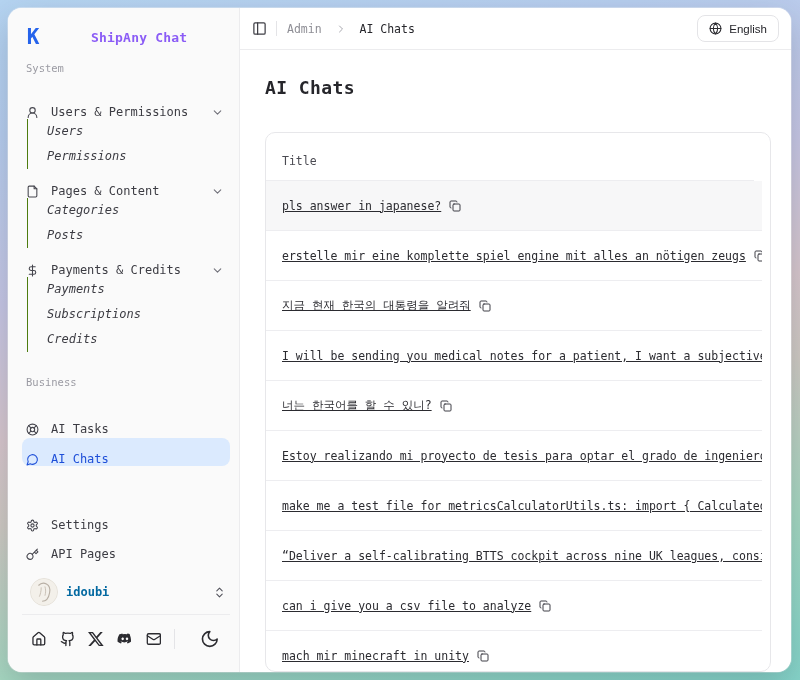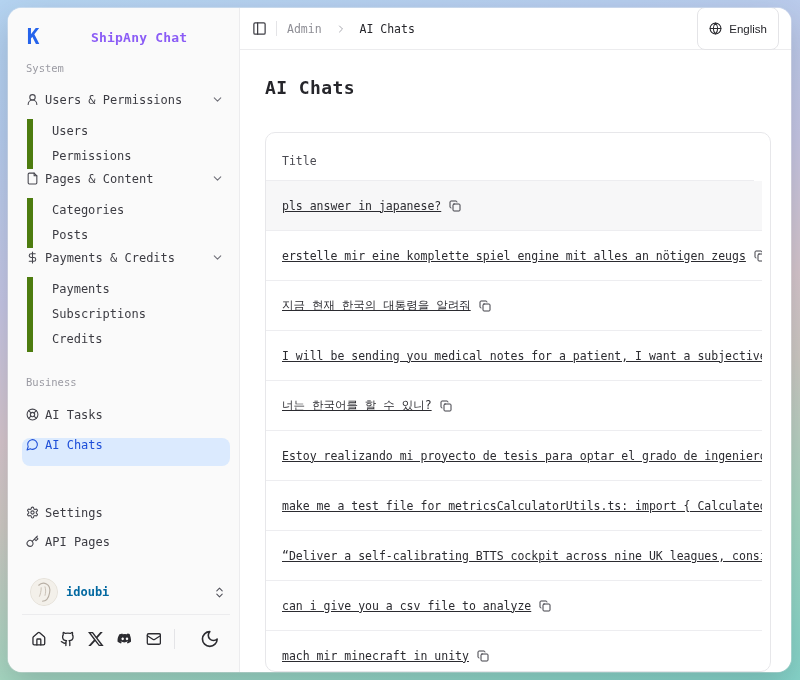--- a/index.html
+++ b/index.html
@@ -17,47 +17,47 @@
   
   .sidebar {
     width:232px; flex:0 0 232px; background:#fafafa; border-right:1px solid #ececee;
     padding:4px 9px 0 14px; display:flex; flex-direction:column; font-size:12px; color:#3c3c43;
   }
   .logo-row { display:flex; align-items:center; gap:8px; height:34px; margin-top:8px; }
   .logo-mark { width:22px; height:22px; color:#2563eb; font-size:21px; font-weight:800; line-height:22px; text-align:center; }
   .logo-title { font-weight:bold; font-size:13px; color:#8b5cf6; letter-spacing:.2px;margin-left:39px; }
   .section-label { font-size:10.5px; color:#9b9ba3; padding-left:4px; height:16px; margin-top:8px; margin-bottom:12px; }
   .section-label.business { margin-top:24px; margin-bottom:14px; }
-  .nav-item { display:flex; align-items:flex-start; gap:6px; height:26px; margin-top:3px; padding:0 6px 0 4px; border-radius:7px; cursor:default; }
+  .nav-item { display:flex; align-items:flex-end; gap:12px; height:26px; margin-top:3px; padding:0 6px 0 4px; border-radius:7px; cursor:default; }
   .nav-item .ic { width:13px; height:13px; flex:0 0 13px; color:#46464e; }
   .nav-item .chev { margin-left:auto; width:13px; height:13px; color:#71717a; }
   .biz-item { height:28px; margin-top:2px; border-radius:8px; }
   .biz-item.active { background:#dbeafe; color:#1d4ed8; }
   .biz-item.active .ic { color:#1d4ed8; }
-  .sub-list { margin-left:5px; border-left:6px solid #4d7c0f; }
+  .sub-list { margin-left:5px; border-left:1px solid #4d7c0f;font-style:italic; }
   .sub-item { height:25px; line-height:25px; padding-left:19px; color:#3c3c43; }
   .settings-item { margin-top:40px; }
   .user-row { display:flex; align-items:center; height:44px; margin-top:9px; padding:0 4px 0 8px; border-radius:8px; }
   .avatar { width:28px; height:28px; border-radius:50%; background:#f2efe9; border:1px solid #e6e2da; overflow:hidden; flex:0 0 28px; }
   .user-name { font-weight:bold; font-size:12px; margin-left:8px; color:#0369a1; }
   .user-chev { margin-left:auto; width:13px; height:13px; color:#52525b; }
   .side-footer { border-top:1px solid #ececee; height:48px; display:flex; align-items:center; gap:13px; padding-left:9px; }
   .side-footer .sic { width:16px; height:16px; color:#2c2c31; }
   .vdiv { width:1px; height:20px; background:#e4e4e7; margin-left:auto; margin-right:12px; }
   .moon-btn { width:20px; height:20px; color:#2c2c31; margin-right:10px; }
   
   .main { flex:1 1 auto; display:flex; flex-direction:column; background:#fff; min-width:0; }
   .main-header { height:42px; flex:0 0 42px; border-bottom:1px solid #ececee; display:flex; align-items:center; padding:0 12px; }
   .panel-ic { width:15px; height:15px; color:#3f3f46; }
   .hdiv { width:1px; height:15px; background:#e4e4e7; margin:0 10px 0 9px; }
   .crumb { font-size:11.5px; }
   .crumb-root { color:#8e8e95; }
   .crumb-sep { width:12px; height:12px; color:#a8a8af; margin:0 6px; position:relative; top:2px; }
   .crumb-cur { color:#26262b; }
-  .lang-btn { margin-left:auto; display:flex; align-items:center; gap:7px; height:43px; padding:0 11px; border:1px solid #e4e4e7; border-radius:8px; background:#fff; font-size:11.5px; color:#26262b; }
+  .lang-btn { margin-left:auto; display:flex; align-items:center; gap:7px; height:27px; padding:0 11px; border:1px solid #e4e4e7; border-radius:8px; background:#fff; font-size:11.5px; color:#26262b; }
   .lang-btn .ic { width:13px; height:13px; color:#2c2c31; }
   .page-title { font-size:18px; font-weight:bold; letter-spacing:.4px; color:#26262b; margin:27px 0 0 25px; height:22px; }
   .card { margin:34px 20px 0 25px; border:1px solid #e7e7ea; border-radius:10px; background:#fff; height:600px; overflow:hidden; }
   .thead { height:48px; display:flex; align-items:center; padding:8px 0 0 16px; margin-right:16px; border-bottom:1px solid #ededf0; font-size:11.5px; color:#4b4b52; }
   .trow { height:50px; display:flex; align-items:center; gap:8px; padding-left:16px; margin-right:8px; border-bottom:1px solid #ededf0; font-size:11.5px; color:#2b2b30; white-space:nowrap; overflow:hidden;text-decoration:underline; }
   .trow.hl { background:#f7f7f8; }
   .row-text { flex:0 0 auto; }
   .copy-ic { width:12px; height:12px; flex:0 0 12px; color:#3f3f46; cursor:pointer; }
   svg { display:block; }
 </style>

